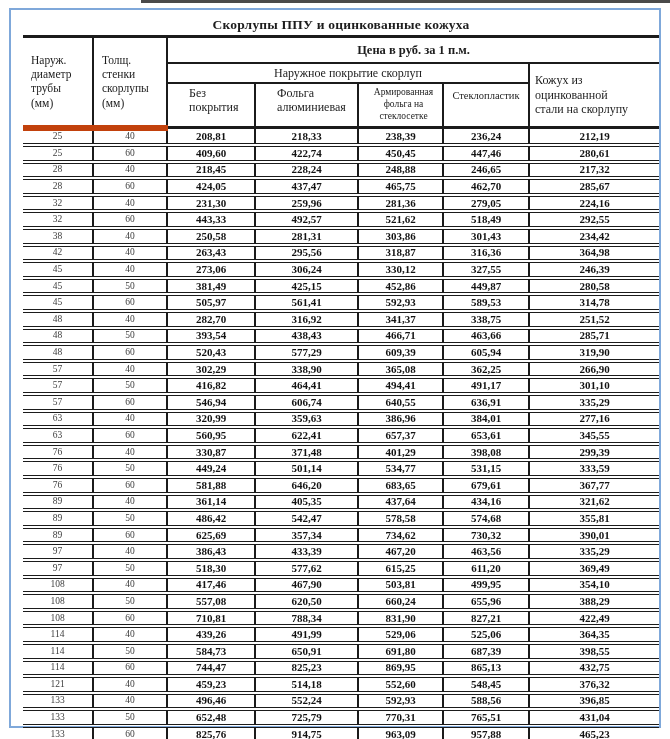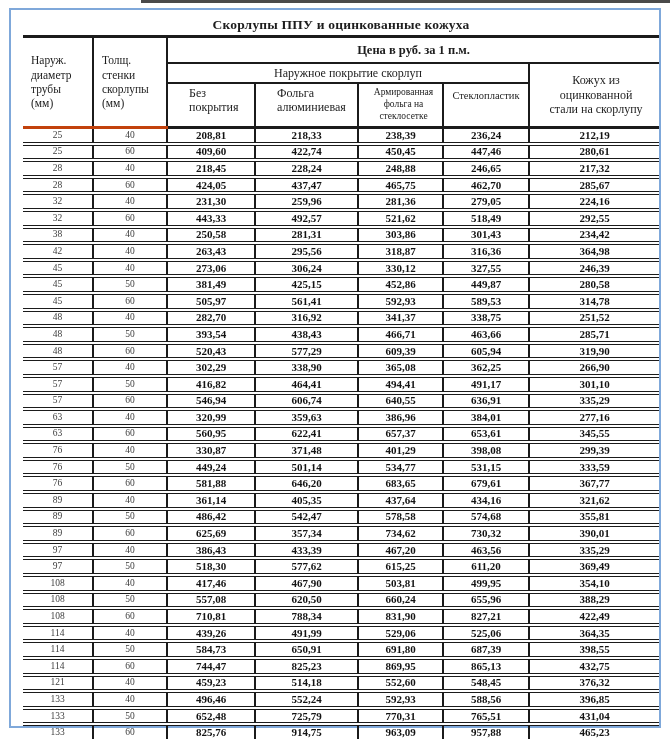--- a/index.html
+++ b/index.html
@@ -29,37 +29,37 @@
   }
   .price-table th { font-weight: normal; }
   .prewrap { white-space: pre-line; }
 
   th.title {
     border-bottom: 3px solid #1b1b1b;
     font-weight: bold; font-size: 13.5px; line-height: 17px;
     text-align: center; padding: 3px 0 2px 0; letter-spacing: .2px;
   }
   th.h-diam, th.h-thick {
-    border-bottom: 3px solid #c2410c;
+    border-bottom: 6px solid #c2410c;
     text-align: left; padding: 0 0 0 8px;
     font-size: 11.5px; line-height: 1.25; vertical-align: middle;
   }
   th.h-thick { border-left: 2px solid #1b1b1b; }
   th.h-price {
     border-left: 2px solid #1b1b1b; border-bottom: 2px solid #1b1b1b;
     font-weight: bold; font-size: 12.5px; height: 16px;
     padding: 4px;
   }
   th.h-coating {
     border-left: 2px solid #1b1b1b; border-bottom: 2px solid #1b1b1b;
     font-size: 12px; height: 16px; text-align: center; padding: 1px;
   }
   th.h-casing {
     border-left: 2px solid #1b1b1b; border-bottom: 3px solid #1b1b1b;
-    font-size: 12px; text-align: center; padding: 0 2px 0 5px;
+    font-size: 12px; text-align: left; padding: 0 2px 0 5px;
     line-height: 1.2; vertical-align: middle;
   }
   tr.names th {
     border-left: 2px solid #1b1b1b; border-bottom: 3px solid #1b1b1b;
     vertical-align: top; height: 36px;
   }
   tr.names th.h-left { text-align: left; padding: 3px 2px 0 21px; font-size: 12px; line-height: 1.15; }
   tr.names th.h-arm  { text-align: center; padding: 3px 1px 0 7px; font-size: 9.5px; line-height: 1.25; }
   tr.names th.h-st   { text-align: center; padding: 6px 1px 0 1px; font-size: 10.5px; margin-left: 34px; }
 

